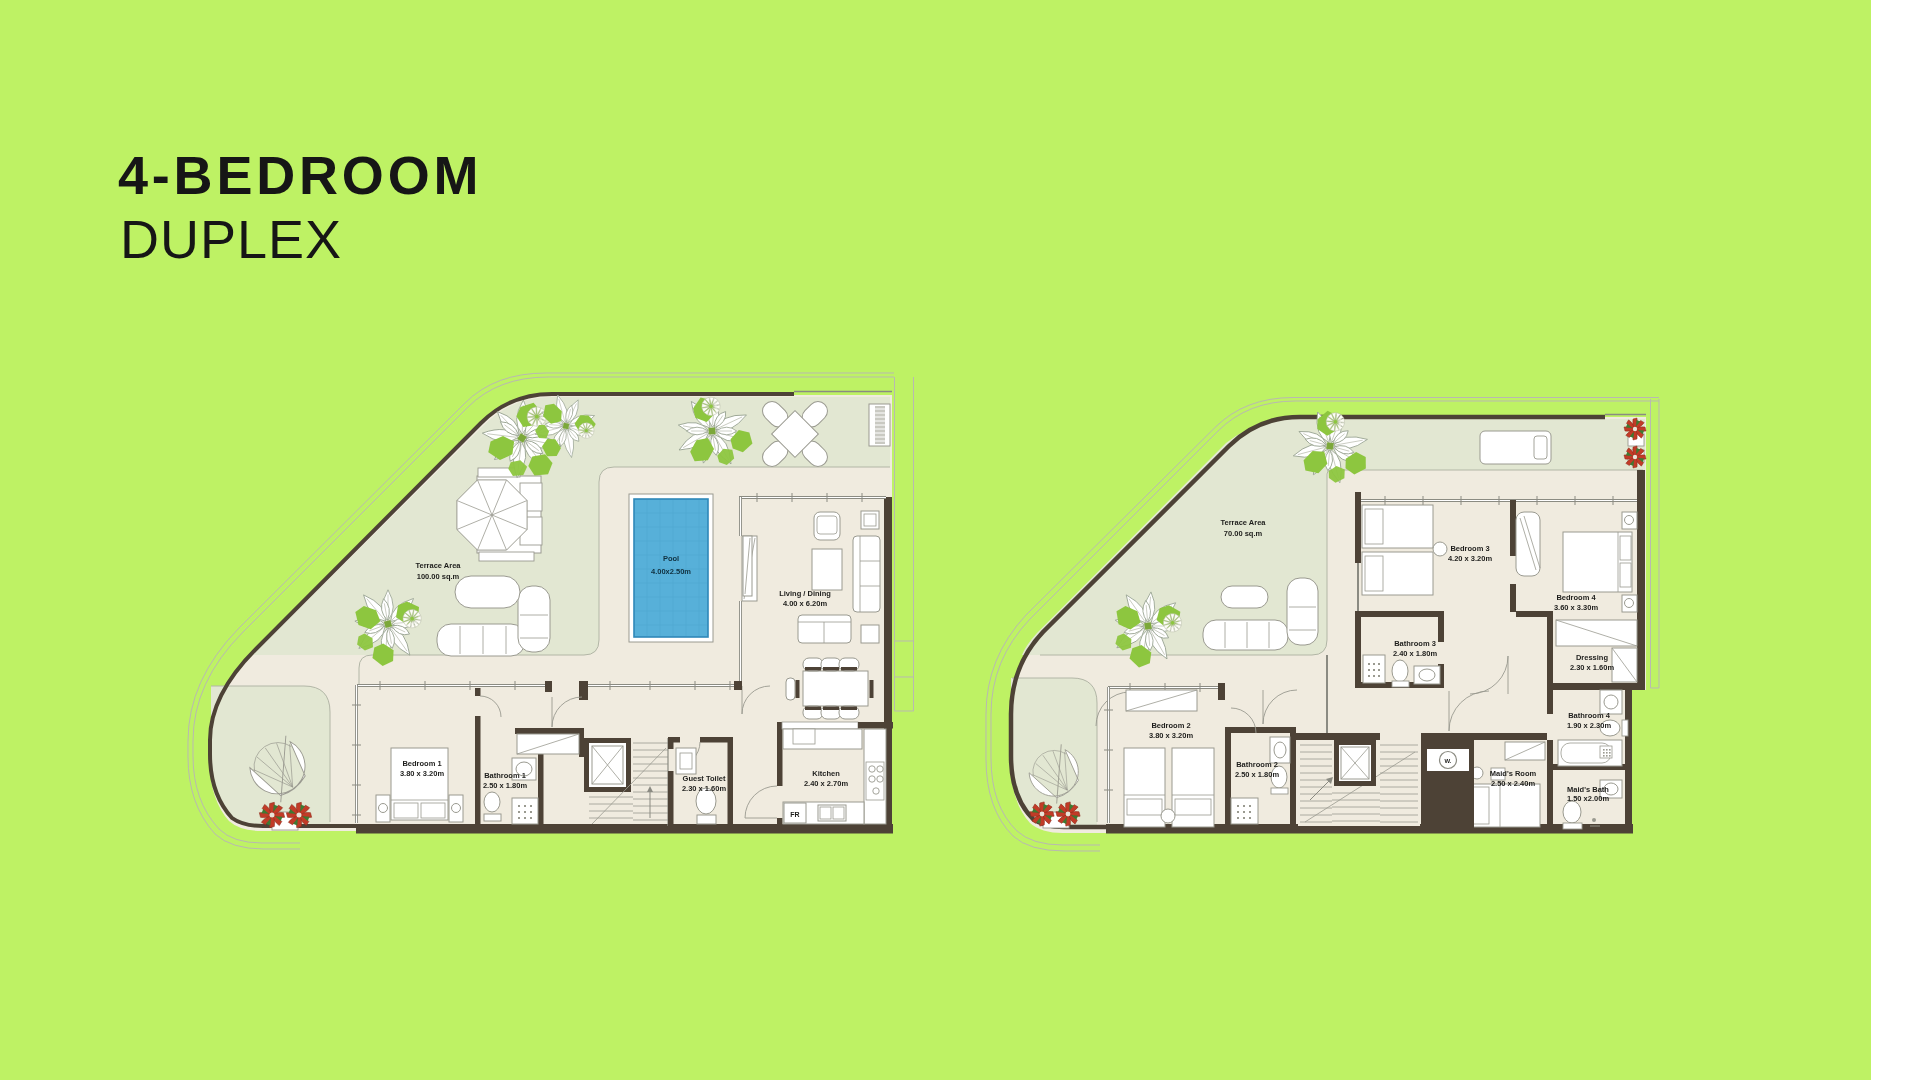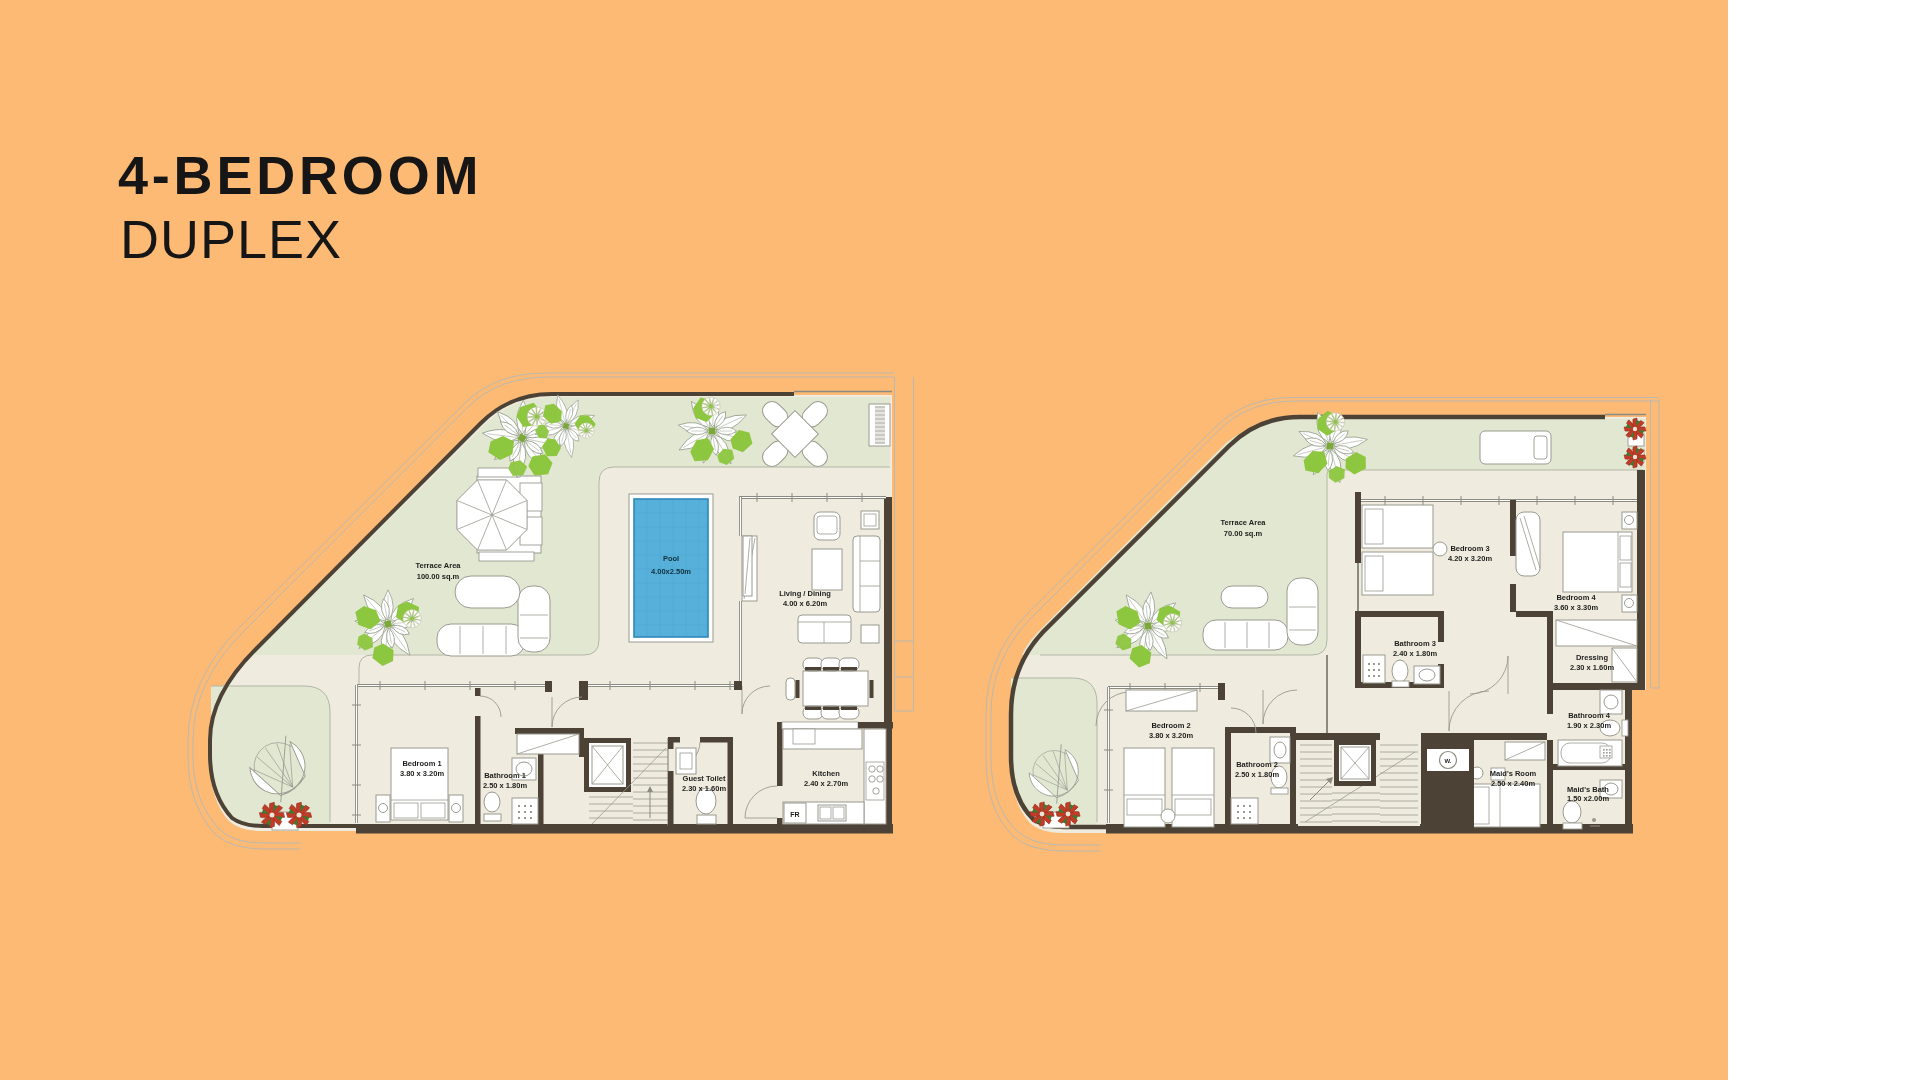--- a/index.html
+++ b/index.html
@@ -1,15 +1,15 @@
 <!DOCTYPE html>
 <html><head><meta charset="utf-8"><style>
 html,body{margin:0;padding:0;background:#fff;width:1920px;height:1080px;overflow:hidden;
 font-family:"Liberation Sans",sans-serif;}
-#board{position:relative;width:1728px;height:1080px;background:#fdba74;}
+#board{position:relative;width:1871px;height:1080px;background:#bef264;}
 svg{position:absolute;left:0;top:0;font-family:"Liberation Sans",sans-serif;}
 </style></head><body>
 <div id="board">
 <svg width="1920" height="1080" viewBox="0 0 1920 1080">
 <defs>
         <g id="tree">
           <g transform="rotate(0)">
             <path d="M4,0 Q16,-12 40,0 Q16,12 4,0 Z" fill="#fff" stroke="#9aa593" stroke-width="0.9"></path>
             <line x1="6" y1="0" x2="35" y2="0" stroke="#a9ad9c" stroke-width="0.6"></line>
           </g>

